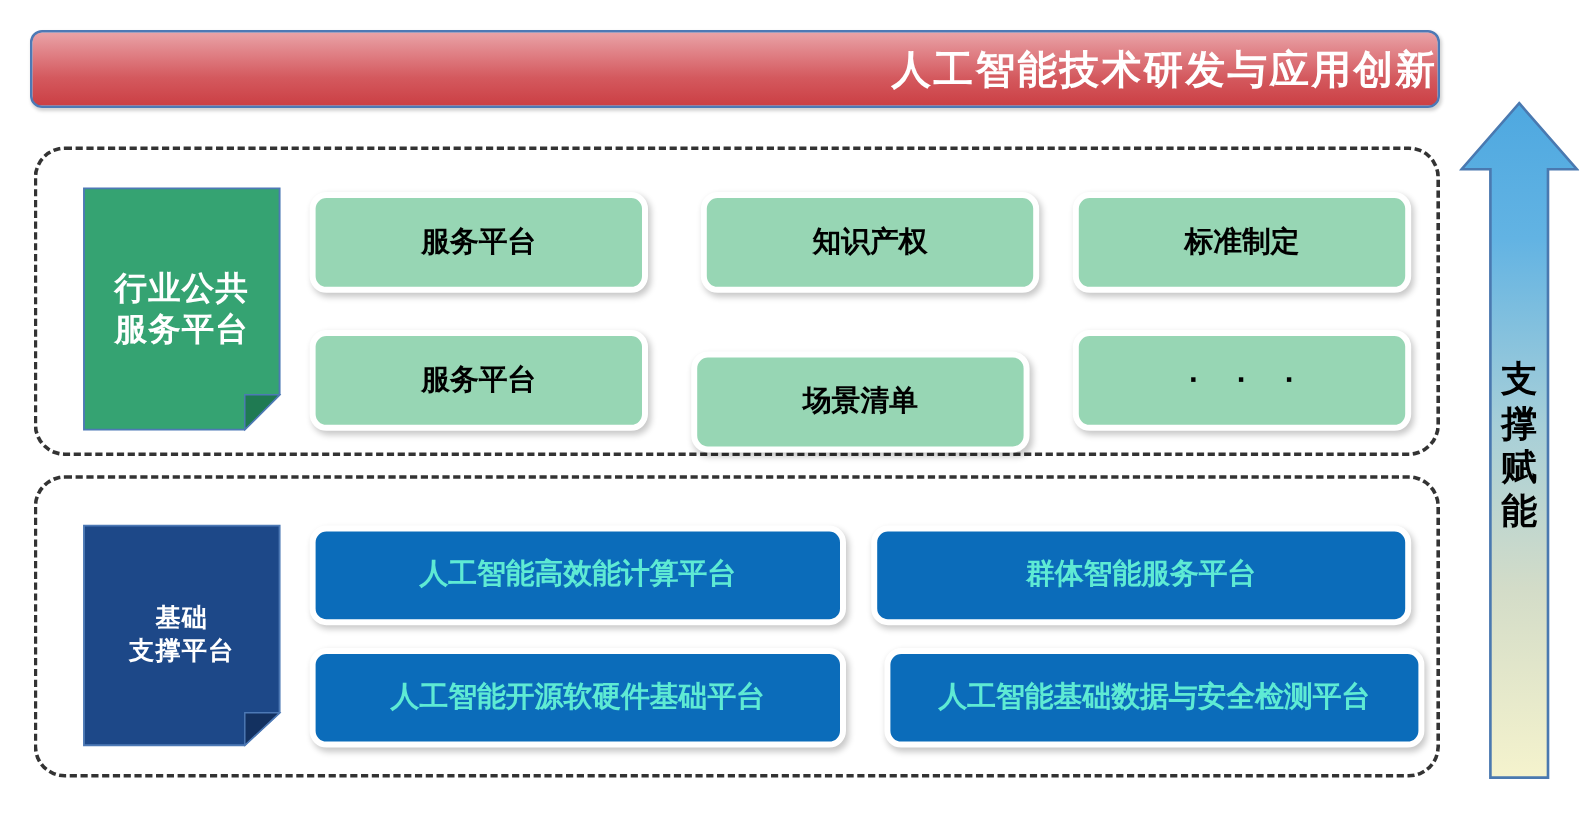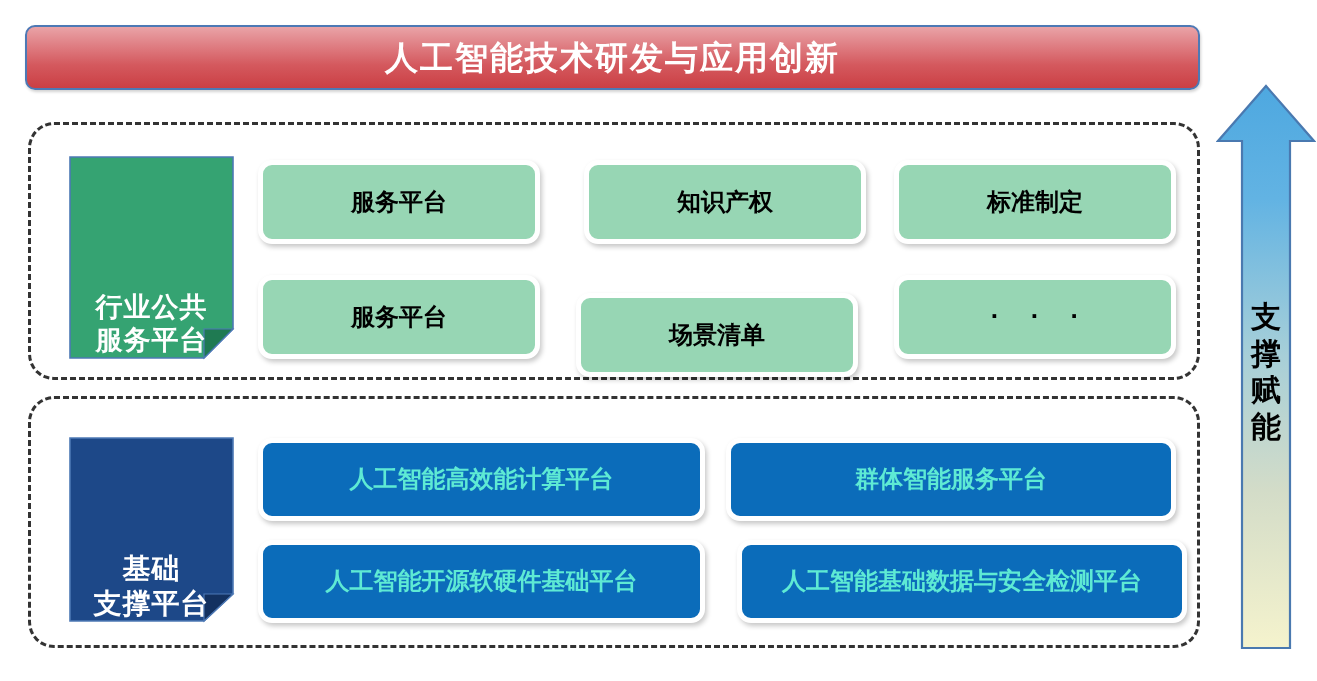--- a/index.html
+++ b/index.html
@@ -21,21 +21,21 @@
     left: 25px;
     top: 25px;
     width: 1175px;
     height: 65px;
     box-sizing: border-box;
     border: 2px solid #4d79b5;
     border-radius: 10px;
     background: linear-gradient(to bottom, #e9a3a7 0%, #e08186 28%, #d4595e 62%, #cb3f44 100%);
     display: flex;
     align-items: center;
-    justify-content: center;
+    justify-content: flex-end;
     box-shadow: 1px 2px 3px rgba(0,0,0,0.18);
   }
   #title-banner .title-text {
     color: #ffffff;
     font-size: 33px;
     font-weight: bold;
     letter-spacing: 2px;
     line-height: 1;
     white-space: nowrap;
   }
@@ -59,21 +59,21 @@
     top: 396px;
     width: 1172px;
     height: 252px;
   }
 
   
   .label-block {
     position: absolute;
     box-sizing: border-box;
     display: flex;
-    align-items: flex-end;
+    align-items: center;
     justify-content: center;
     color: #ffffff;
     font-weight: bold;
     text-align: center;
     line-height: 1.25;
   }
   .label-block .fold-svg {
     position: absolute;
     left: 0;
     top: 0;
@@ -92,21 +92,21 @@
     width: 163px;
     height: 201px;
     font-size: 27px;
     letter-spacing: 1px;
   }
   #label-base {
     left: 70px;
     top: 438px;
     width: 163px;
     height: 183px;
-    font-size: 28px;
+    font-size: 21px;
     letter-spacing: 1px;
   }
 
   
   .card {
     position: absolute;
     box-sizing: border-box;
     display: flex;
     align-items: center;
     justify-content: center;

